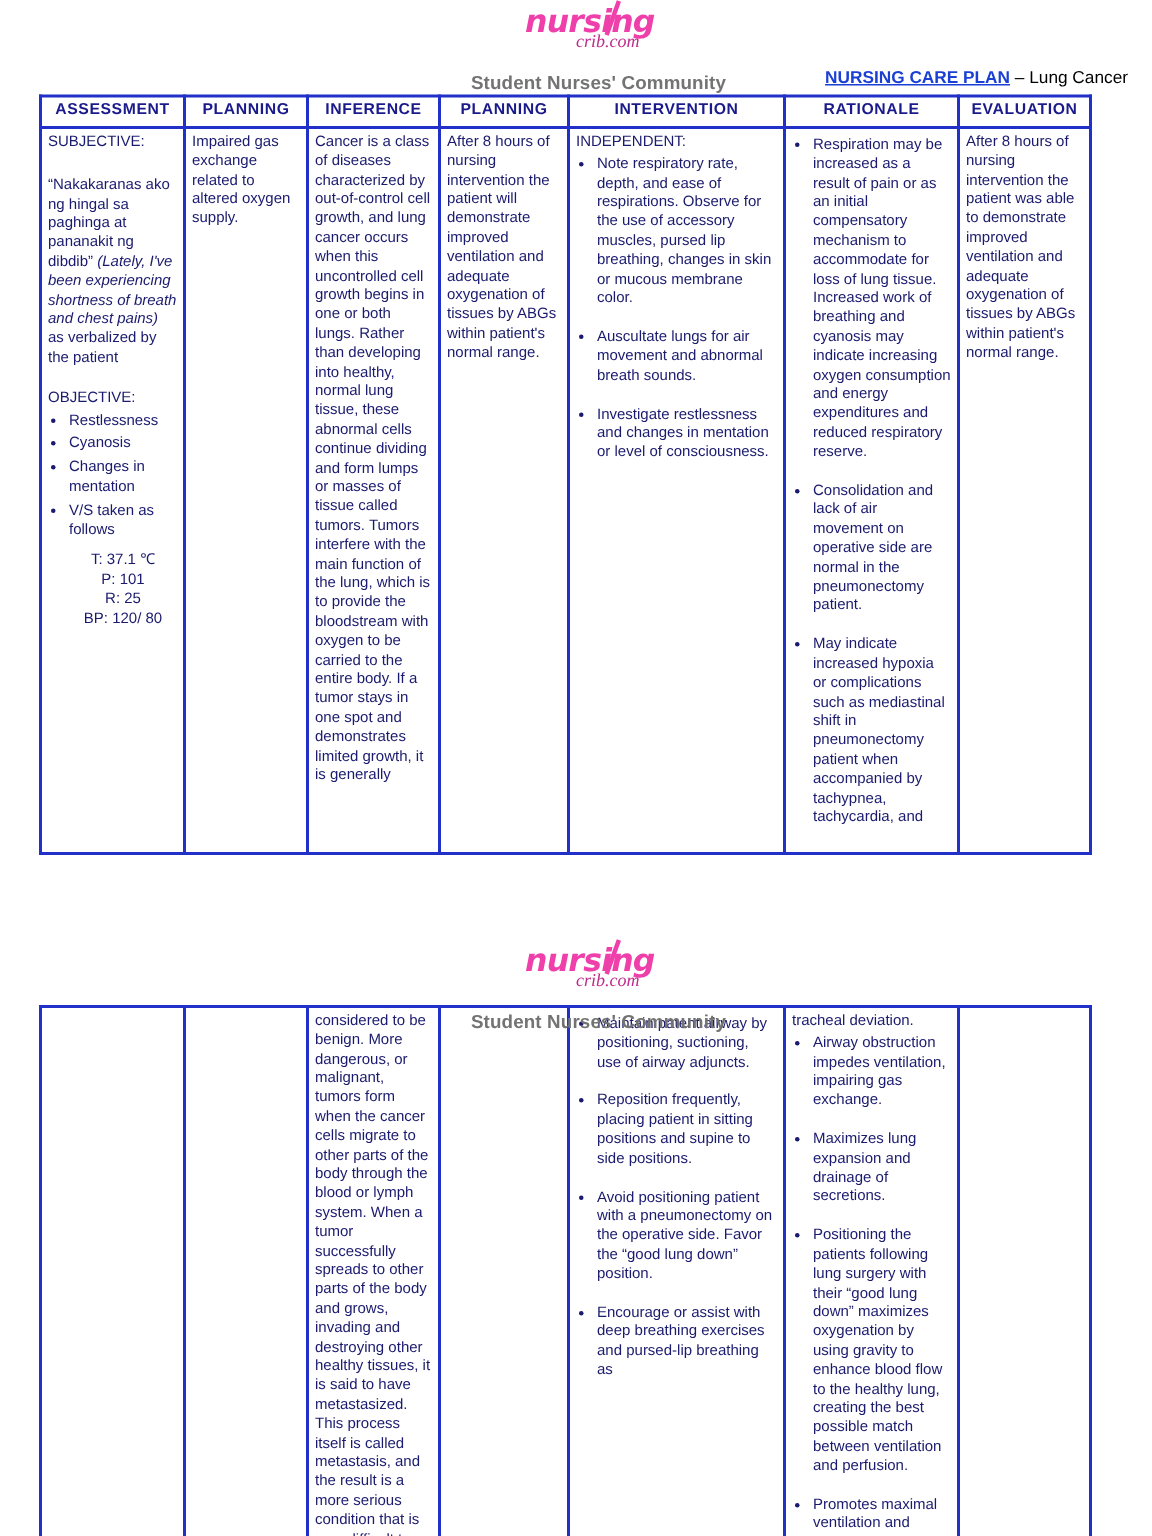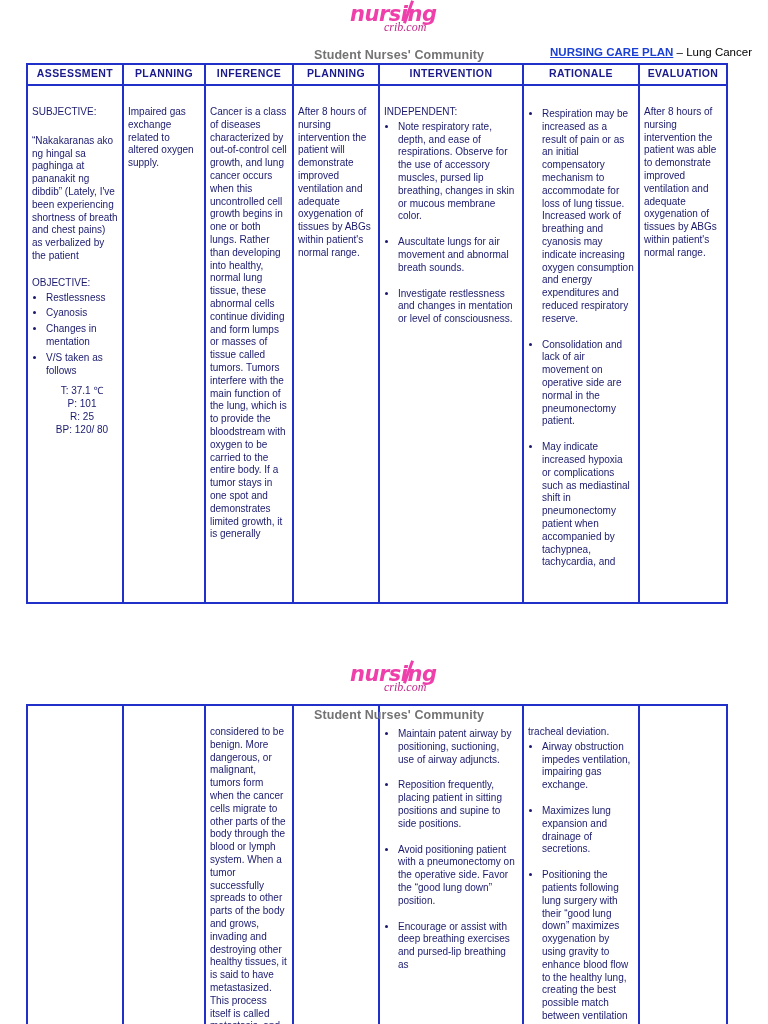--- a/index.html
+++ b/index.html
@@ -96,21 +96,21 @@
   .ncp-table {
     border-collapse: collapse;
     table-layout: fixed;
     margin-left: 26px;
     width: 592px;
     border: 2px solid #2030c8;
   }
   .ncp-table th, .ncp-table td {
     border: 2px solid #2030c8;
     vertical-align: top;
-    padding: 20px 4px;
+    padding: 3px 4px;
   }
   .ncp-table th {
     text-align: center;
     font-size: 10.5px;
     font-weight: bold;
     letter-spacing: 0.4px;
     color: #1a1a8c;
     padding: 2px 2px;
     height: 15px;
   }
@@ -120,21 +120,21 @@
     color: #1a1a6e;
   }
   .col-assessment { width: 96px; }
   .col-diagnosis  { width: 82px; }
   .col-inference  { width: 88px; }
   .col-planning   { width: 86px; }
   .col-intervention { width: 144px; }
   .col-rationale  { width: 116px; }
   .col-evaluation { width: 88px; }
   .lead { margin: 0 0 2px 0; }
-  .sub-quote { }
+  .sub-quote { font-style: italic; }
   .spacer { height: 14px; }
 
   ul.bul {
     margin: 2px 0 0 0;
     padding-left: 14px;
     list-style: disc;
   }
   ul.bul > li {
     margin-bottom: 3px;
   }

